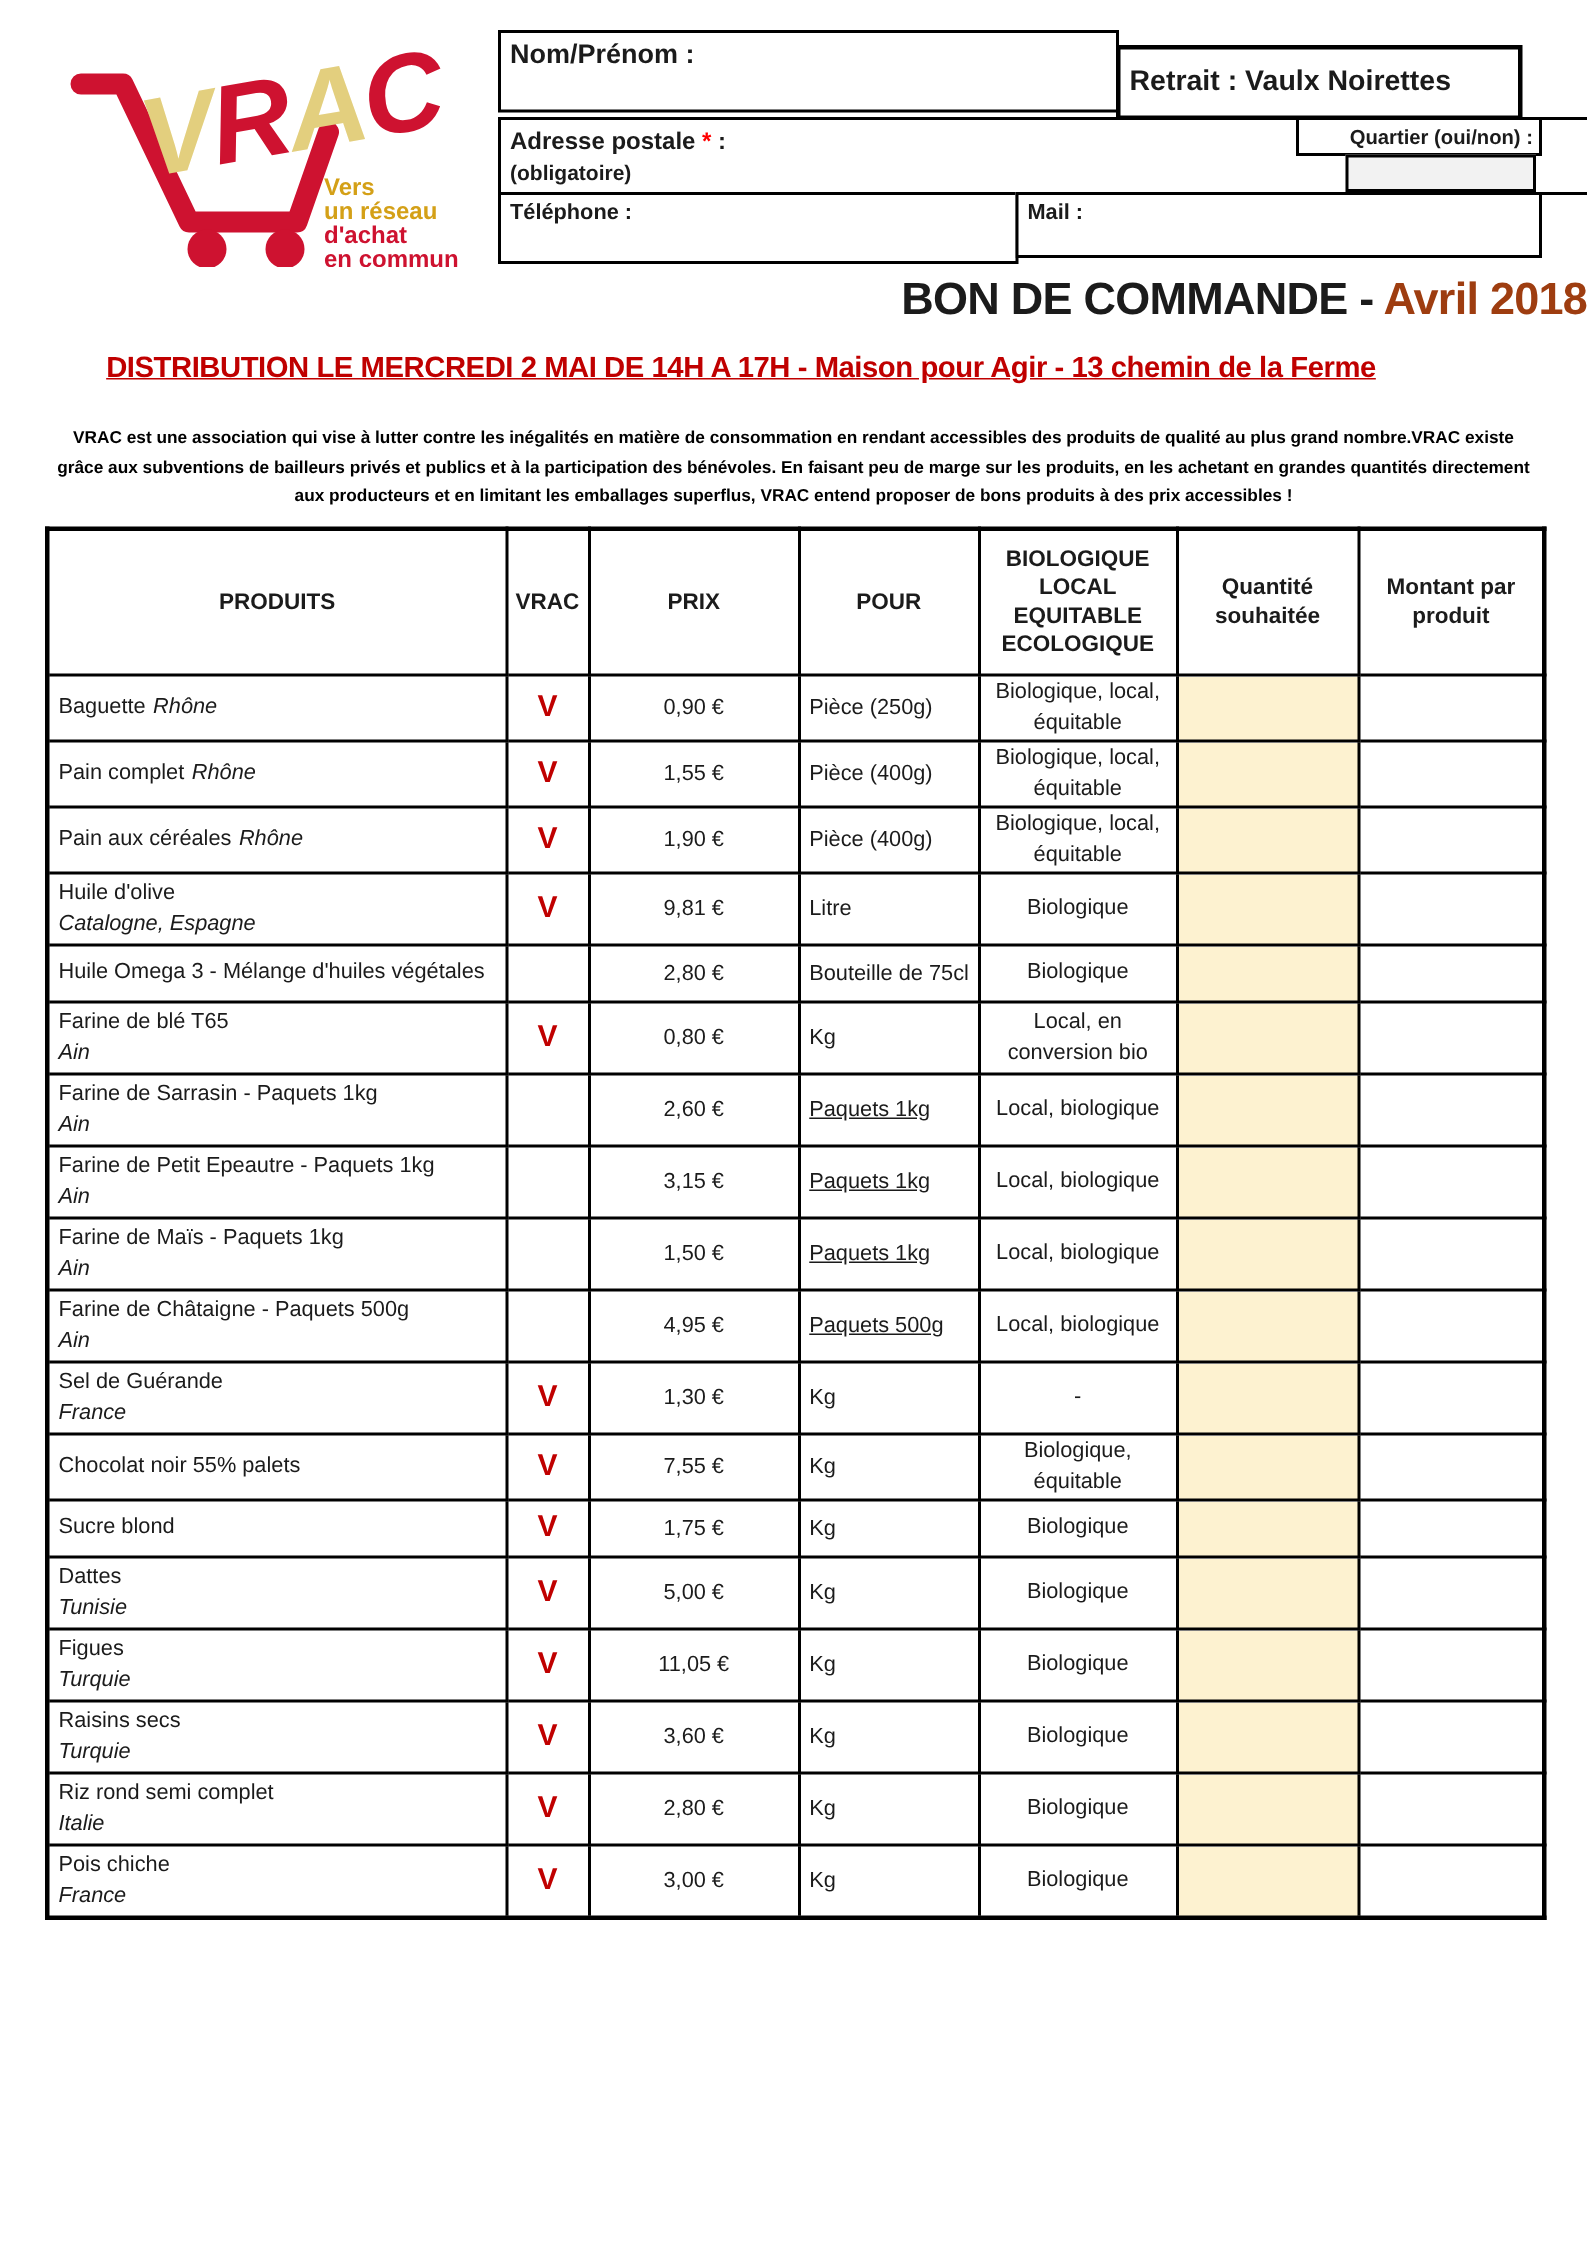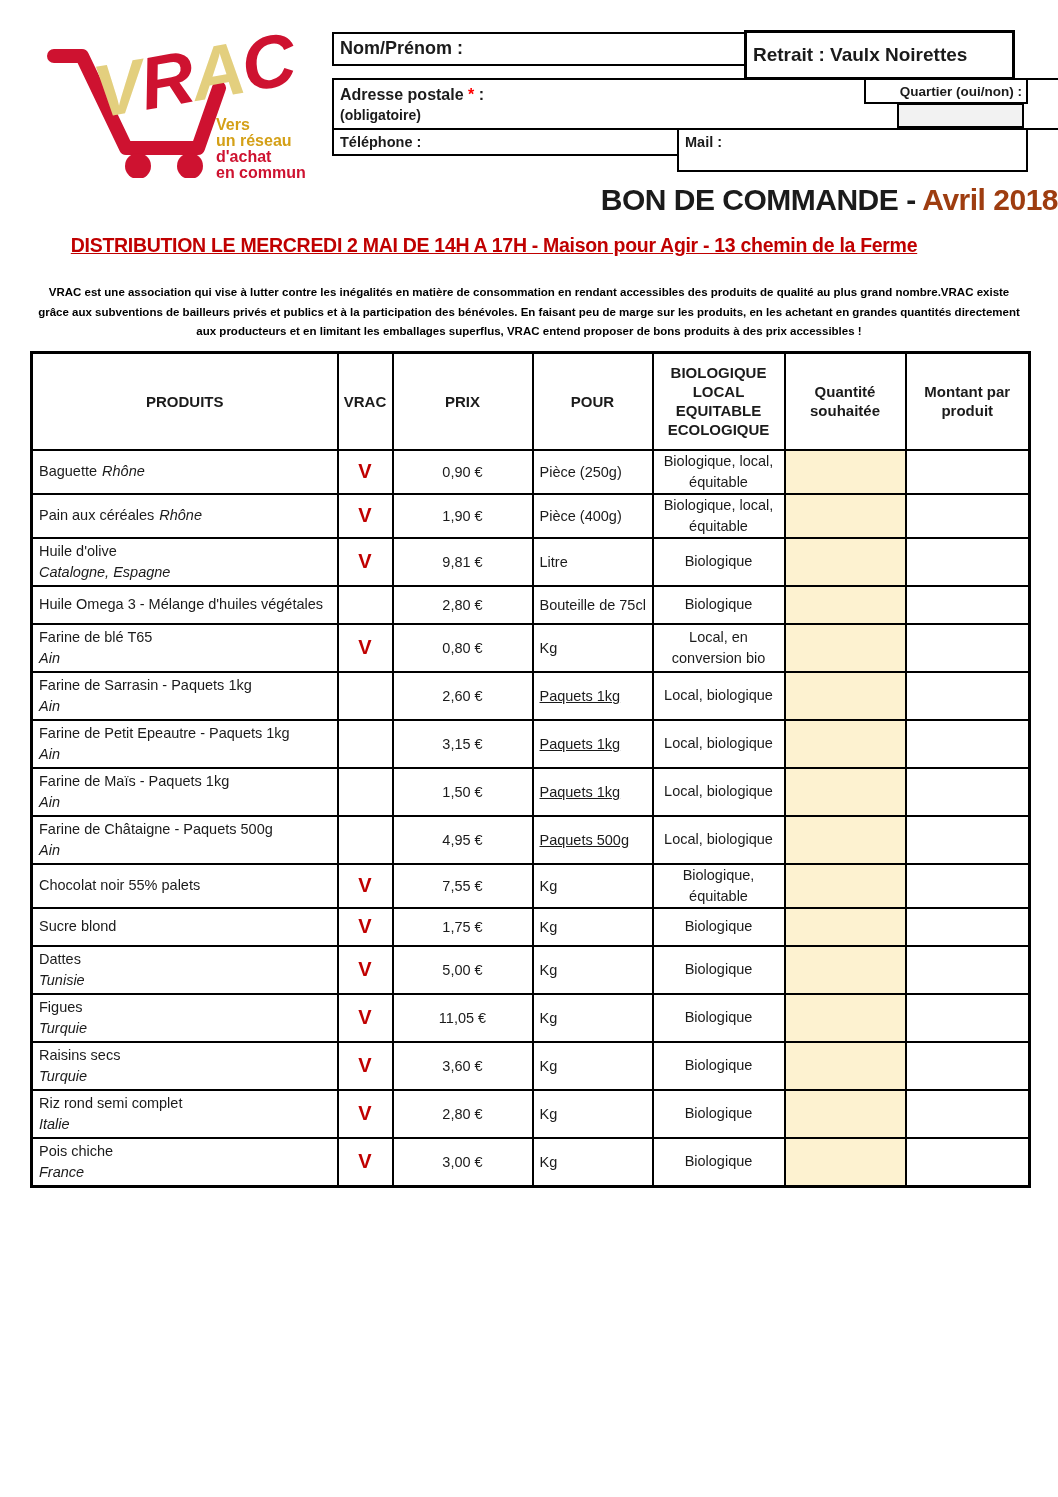--- a/index.html
+++ b/index.html
@@ -15,29 +15,29 @@
   *{margin:0;padding:0;box-sizing:border-box;}
   html,body{background:#fff;}
   body{font-family:"Liberation Sans",sans-serif;color:#1b1b1b;}
   .page{position:relative;width:1058px;height:1497px;background:#fff;overflow:hidden;}
 
   
   .logo{position:absolute;left:38px;top:26px;width:270px;height:152px;}
 
   
   .fcell{position:absolute;border:2px solid #000;background:#fff;padding:4px 6px;font-weight:bold;}
-  .cell-nom{left:332px;top:32px;width:414px;height:34px;font-size:18px;}
+  .cell-nom{left:332px;top:20px;width:414px;height:55px;font-size:18px;}
   .cell-retrait{left:744px;top:30px;width:271px;height:50px;border-width:3px;font-size:19px;display:flex;align-items:center;}
   .cell-adresse{left:332px;top:78px;width:728px;height:52px;font-size:16px;line-height:21px;}
   .cell-adresse .oblig{font-size:14px;}
   .star{color:#FF0000;}
   .quartier-label{position:absolute;left:864px;top:78px;width:164px;height:26px;border:2px solid #000;background:#fff;
     font-weight:bold;font-size:13.5px;text-align:right;padding:4px 4px 0 0;}
   .quartier-input{position:absolute;left:897px;top:103px;width:127px;height:25px;border:2px solid #000;background:#F2F2F2;}
-  .cell-tel{left:332px;top:128px;width:347px;height:28px;font-size:14.5px;}
+  .cell-tel{left:332px;top:128px;width:347px;height:48px;font-size:14.5px;}
   .cell-mail{left:677px;top:128px;width:351px;height:44px;font-size:14.5px;}
 
   
   .title{position:absolute;left:0;top:183px;width:1058px;text-align:right;font-size:30px;font-weight:bold;letter-spacing:-0.5px;}
   .title .accent{color:var(--title-accent);}
   .dist-heading{position:absolute;left:0;top:234px;width:988px;text-align:center;
     color:var(--heading-red);font-size:19.5px;font-weight:bold;text-decoration:underline;letter-spacing:-0.3px;}
   .intro{position:absolute;left:34px;top:283px;width:990px;text-align:center;
     font-size:11.5px;font-weight:bold;line-height:19.5px;color:#000;}
 
@@ -138,20 +138,31 @@
           </td>
           <td class="c-vrac"><span class="vmark">V</span></td>
           <td class="c-prix">0,90 €</td>
           <td class="c-pour"><span>Pièce (250g)</span></td>
           <td class="c-bio">Biologique, local, équitable</td>
           <td class="c-qty"></td>
           <td class="c-mnt"></td>
         </tr>
         <tr>
           <td class="c-prod">
+            <div class="pline"><span>Pain complet</span><em class="orig-inline">Rhône</em></div>
+          </td>
+          <td class="c-vrac"><span class="vmark">V</span></td>
+          <td class="c-prix">1,55 €</td>
+          <td class="c-pour"><span>Pièce (400g)</span></td>
+          <td class="c-bio">Biologique, local, équitable</td>
+          <td class="c-qty"></td>
+          <td class="c-mnt"></td>
+        </tr>
+        <tr>
+          <td class="c-prod">
             <div class="pline"><span>Pain aux céréales</span><em class="orig-inline">Rhône</em></div>
           </td>
           <td class="c-vrac"><span class="vmark">V</span></td>
           <td class="c-prix">1,90 €</td>
           <td class="c-pour"><span>Pièce (400g)</span></td>
           <td class="c-bio">Biologique, local, équitable</td>
           <td class="c-qty"></td>
           <td class="c-mnt"></td>
         </tr>
         <tr>
@@ -232,20 +243,32 @@
           </td>
           <td class="c-vrac"></td>
           <td class="c-prix">4,95 €</td>
           <td class="c-pour"><span class="u">Paquets 500g</span></td>
           <td class="c-bio">Local, biologique</td>
           <td class="c-qty"></td>
           <td class="c-mnt"></td>
         </tr>
         <tr>
           <td class="c-prod">
+            <div class="pline"><span>Sel de Guérande</span></div>
+            <div class="pline"><em>France</em></div>
+          </td>
+          <td class="c-vrac"><span class="vmark">V</span></td>
+          <td class="c-prix">1,30 €</td>
+          <td class="c-pour"><span>Kg</span></td>
+          <td class="c-bio">-</td>
+          <td class="c-qty"></td>
+          <td class="c-mnt"></td>
+        </tr>
+        <tr>
+          <td class="c-prod">
             <div class="pline"><span>Chocolat noir 55% palets</span></div>
           </td>
           <td class="c-vrac"><span class="vmark">V</span></td>
           <td class="c-prix">7,55 €</td>
           <td class="c-pour"><span>Kg</span></td>
           <td class="c-bio">Biologique, équitable</td>
           <td class="c-qty"></td>
           <td class="c-mnt"></td>
         </tr>
         <tr>

